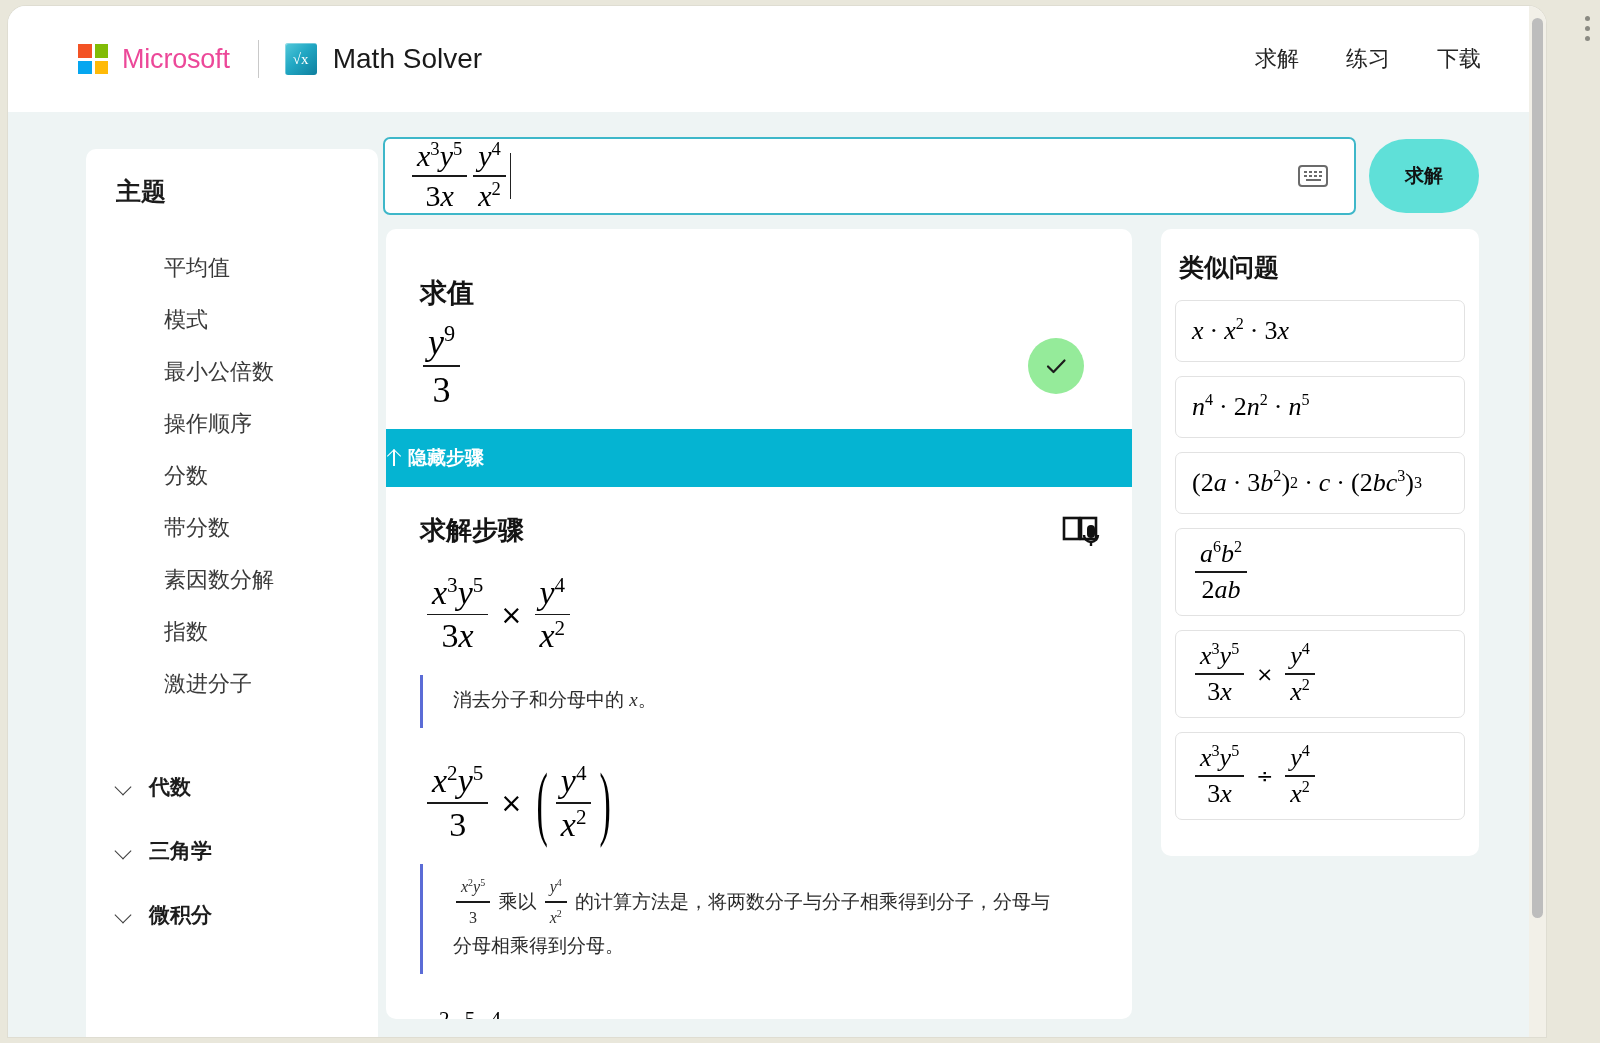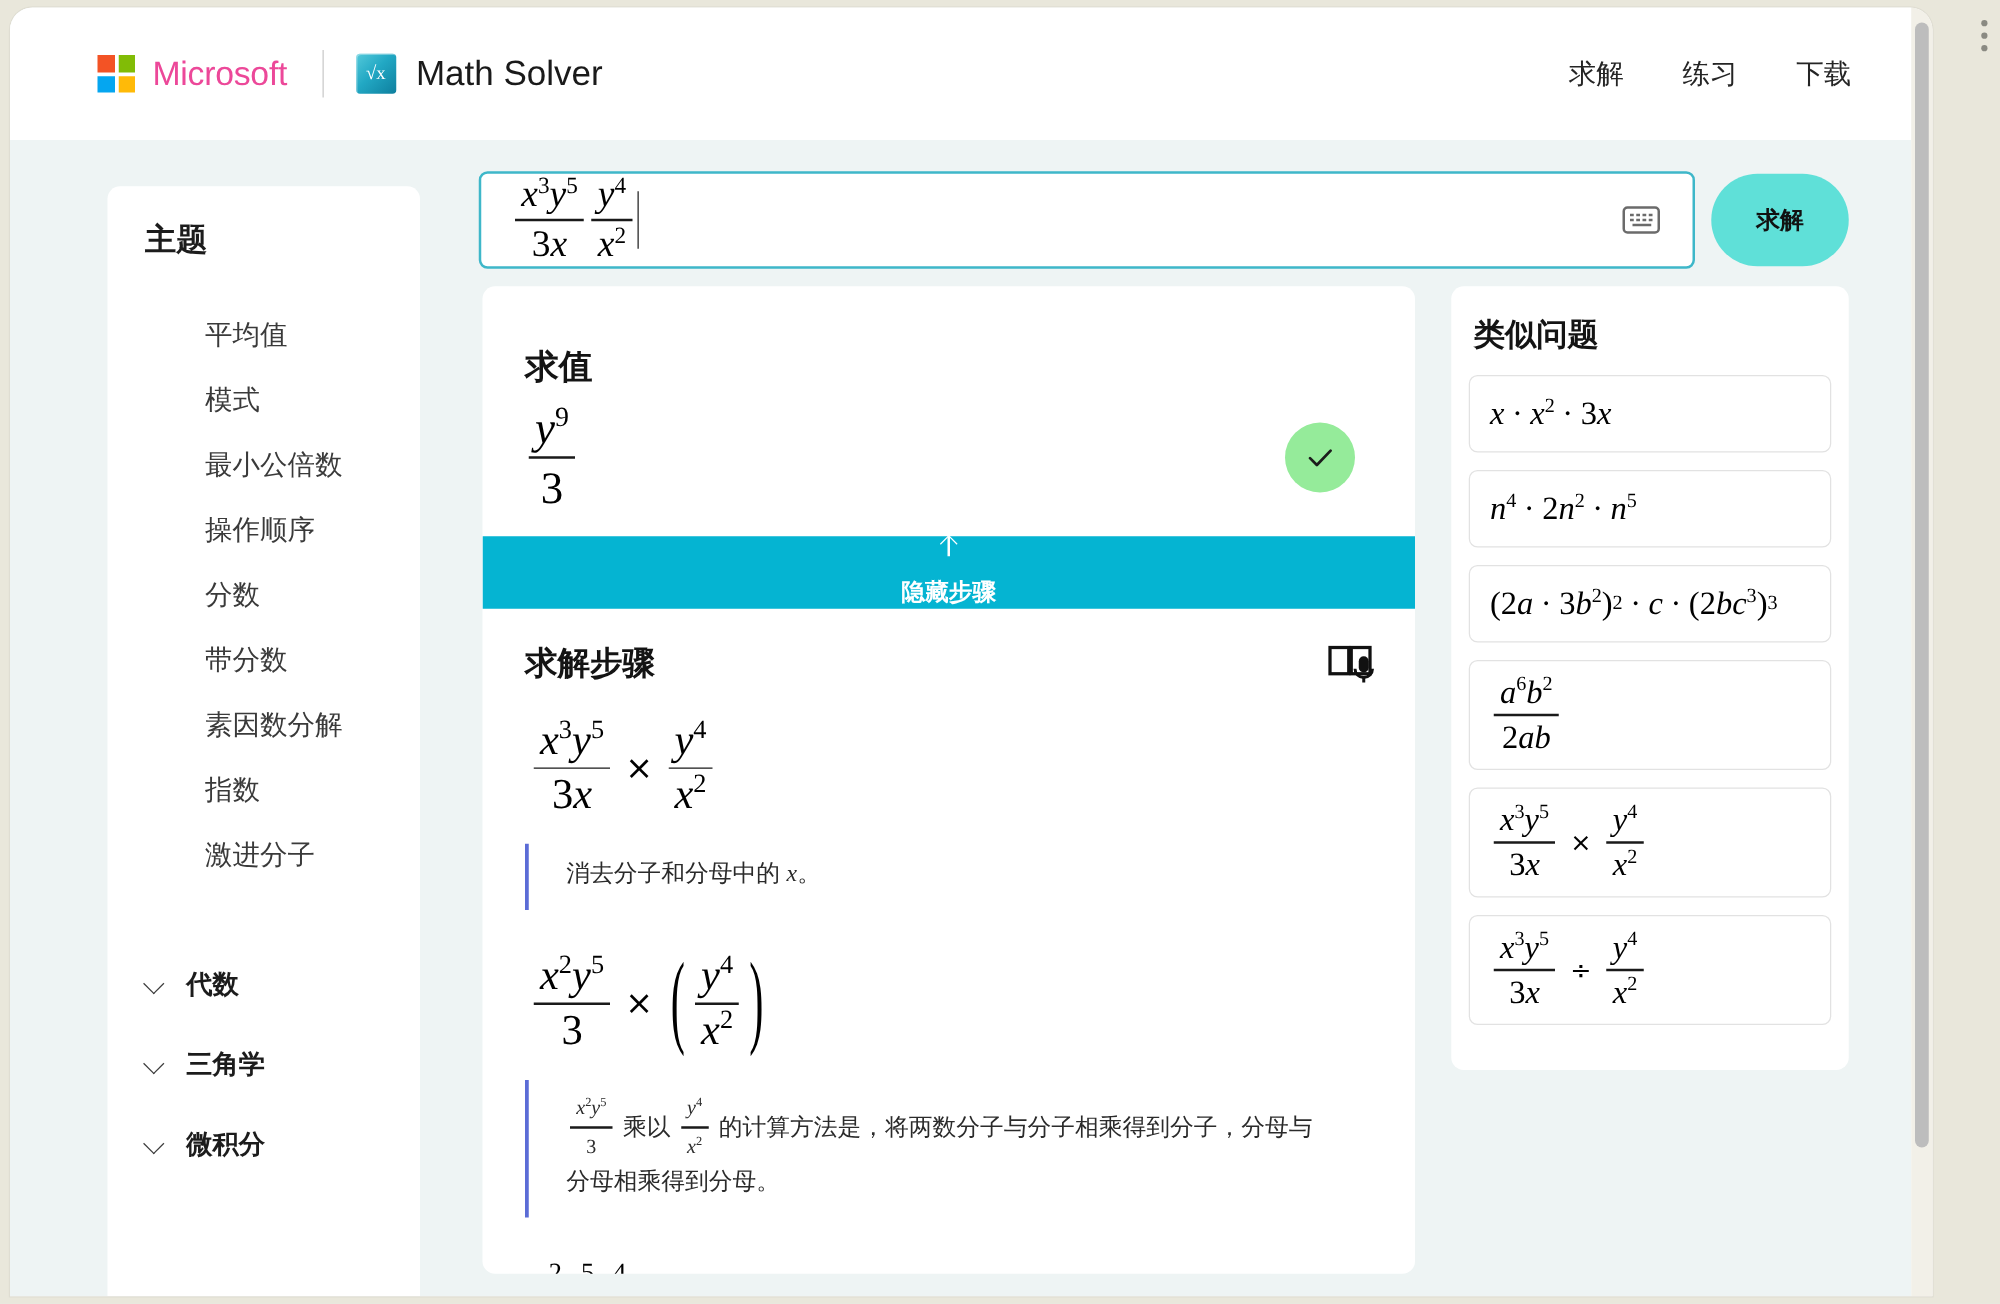--- a/index.html
+++ b/index.html
@@ -259,21 +259,21 @@
     top: 218px;
     width: 1521px;
     height: 813px;
   }
 
   
   .sidebar {
     position: absolute;
     left: 78px;
     top: -75px;
-    width: 250px;
+    width: 292px;
     background: #ffffff;
     border-radius: 10px 10px 0 0;
     padding: 26px 0 20px 0;
     height: 888px;
   }
   .sidebar-title {
     font-size: 25px;
     font-weight: 700;
     color: #1c1c1c;
     padding: 0 0 0 30px;
@@ -367,26 +367,25 @@
     cursor: pointer;
   }
   .check-badge svg { display: block; }
 
   .hide-steps-bar {
     height: 58px;
     background: #05b4d2;
     color: #ffffff;
     display: flex;
     align-items: center;
-    justify-content: space-between;
-    gap: 25px;
+    justify-content: flex-start;
+    gap: 6px;
     font-size: 19px;
     font-weight: 700;
     cursor: pointer;
-    flex-direction: column;
   }
   .arrow-up {
     width: 16px; height: 16px;
     position: relative;
   }
   .arrow-up::before {
     content: "";
     position: absolute;
     left: 7px; top: 0;
     width: 1.8px; height: 16px;

